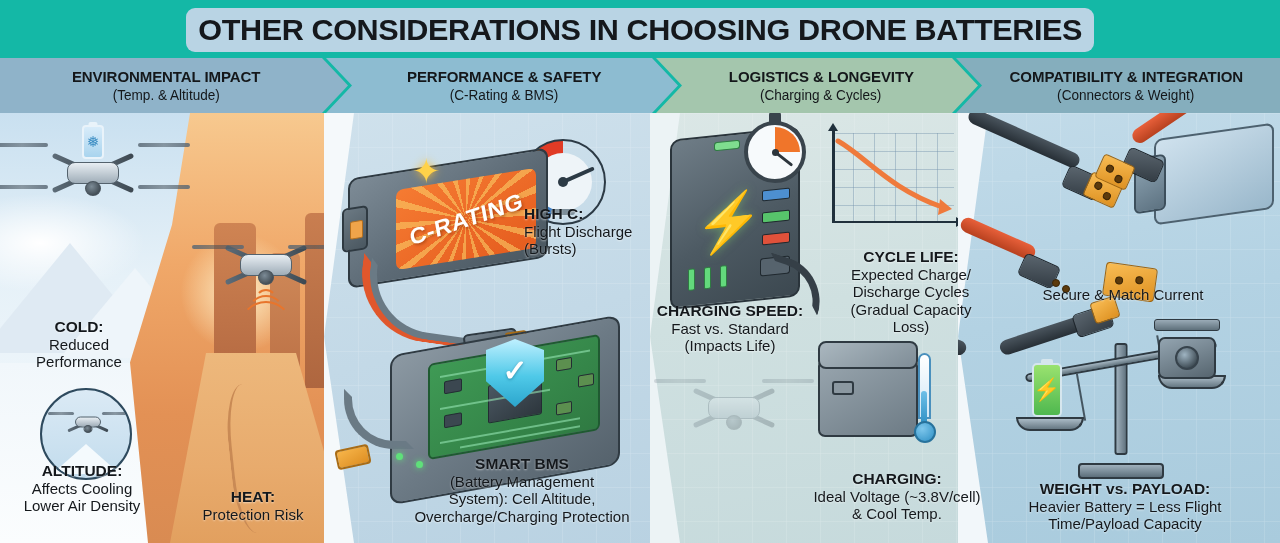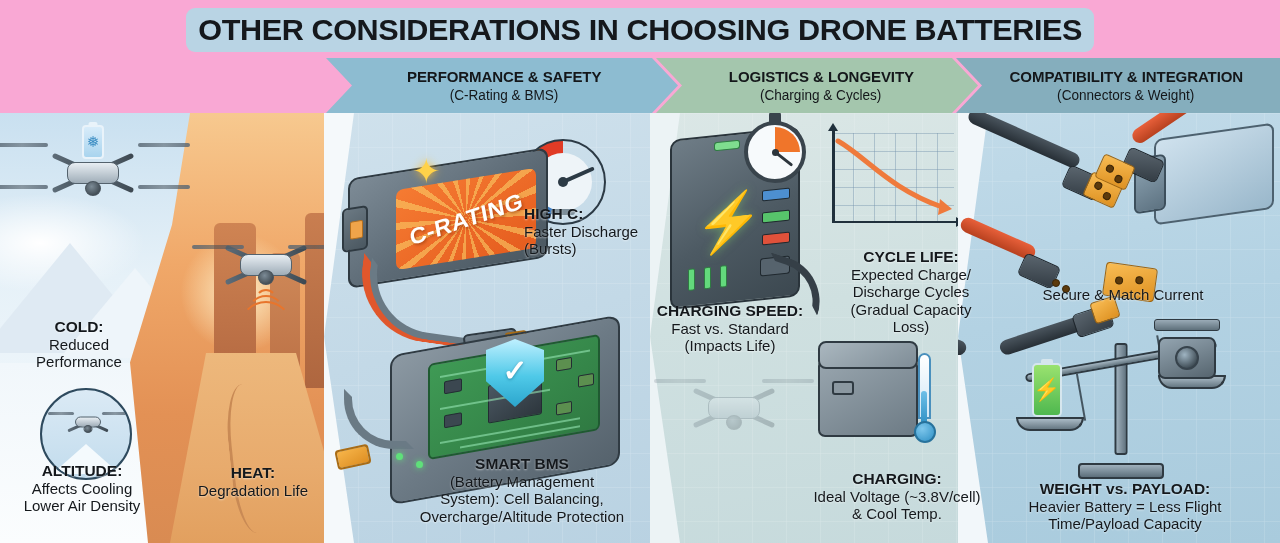--- a/index.html
+++ b/index.html
@@ -5,21 +5,21 @@
   * { box-sizing: border-box; margin: 0; padding: 0; }
   html, body {
     width: 1280px; height: 543px;
     overflow: hidden;
     font-family: "Liberation Sans", sans-serif;
     background: #eef4f7;
   }
   .infographic {
     position: relative;
     width: 1280px; height: 543px;
-    background: #f9a8d4;
+    background: #14b8a6;
     overflow: hidden;
   }
 
   
   .title-bar {
     position: absolute;
     left: 186px; top: 8px;
     width: 908px; height: 44px;
     background: #b9d4e4;
     border-radius: 9px;
@@ -714,21 +714,21 @@
     line-height: 1.16;
     z-index: 25;
     font-size: 15px;
     text-shadow: 0 1px 2px rgba(255,255,255,0.55);
   }
   .cap b { font-weight: bold; display: block; font-size: 15.5px; }
   .cap .ln { display: block; }
 
   .cap-cold { left: 14px; top: 318px; width: 130px; }
   .cap-alt { left: 2px; top: 462px; width: 160px; }
-  .cap-heat { left: 178px; top: 464px; width: 150px; }
+  .cap-heat { left: 178px; top: 488px; width: 150px; }
 
   .cap-highc { left: 524px; top: 205px; width: 130px; text-align: left; }
   .cap-lowc { left: 544px; top: 258px; width: 110px; text-align: left; }
   .cap-bms { left: 408px; top: 455px; width: 228px; text-align: center; }
 
   .cap-cycle { left: 836px; top: 248px; width: 150px; text-align: center; }
   .cap-charge { left: 655px; top: 302px; width: 150px; text-align: center; }
   .cap-storage { left: 804px; top: 470px; width: 186px; text-align: center; }
 
   .cap-conn { left: 1020px; top: 286px; width: 206px; text-align: center; }
@@ -737,20 +737,24 @@
 </head>
 <body>
 
 <div class="infographic">
 
   <div class="title-bar">
     <div class="title-text">OTHER CONSIDERATIONS IN CHOOSING DRONE BATTERIES</div>
   </div>
 
   <div class="headers">
+    <div class="hdr h1">
+      <div class="hdr-main">ENVIRONMENTAL IMPACT</div>
+      <div class="hdr-sub">(Temp. &amp; Altitude)</div>
+    </div>
     <div class="hdr h2">
       <div class="hdr-main">PERFORMANCE &amp; SAFETY</div>
       <div class="hdr-sub">(C-Rating &amp; BMS)</div>
     </div>
     <div class="hdr h3">
       <div class="hdr-main">LOGISTICS &amp; LONGEVITY</div>
       <div class="hdr-sub">(Charging &amp; Cycles)</div>
     </div>
     <div class="hdr h4">
       <div class="hdr-main">COMPATIBILITY &amp; INTEGRATION</div>
@@ -996,33 +1000,33 @@
     <span class="ln">Reduced</span>
     <span class="ln">Performance</span>
   </div>
   <div class="cap cap-alt">
     <b>ALTITUDE:</b>
     <span class="ln">Affects Cooling</span>
     <span class="ln">Lower Air Density</span>
   </div>
   <div class="cap cap-heat">
     <b>HEAT:</b>
-    <span class="ln">Degradation Life</span>
+    <span class="ln">Protection Risk</span>
   </div>
 
   <div class="cap cap-highc">
     <b>HIGH C:</b>
-    <span class="ln">Faster Discharge</span>
+    <span class="ln">Flight Discharge</span>
     <span class="ln">(Bursts)</span>
   </div>
   <div class="cap cap-bms">
     <b>SMART BMS</b>
     <span class="ln">(Battery Management</span>
-    <span class="ln">System): Cell Balancing,</span>
-    <span class="ln">Overcharge/Altitude Protection</span>
+    <span class="ln">System): Cell Altitude,</span>
+    <span class="ln">Overcharge/Charging Protection</span>
   </div>
 
   <div class="cap cap-cycle">
     <b>CYCLE LIFE:</b>
     <span class="ln">Expected Charge/</span>
     <span class="ln">Discharge Cycles</span>
     <span class="ln">(Gradual Capacity Loss)</span>
   </div>
   <div class="cap cap-charge">
     <b>CHARGING SPEED:</b>

